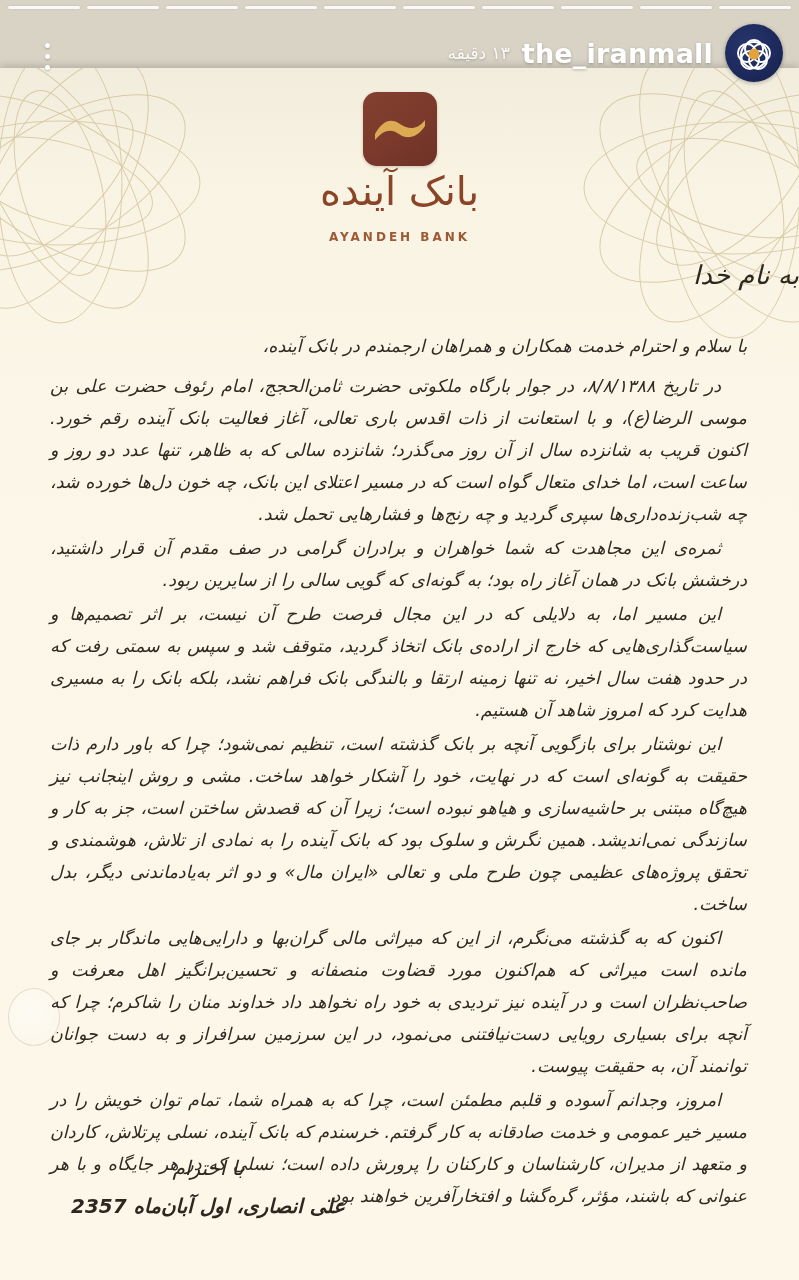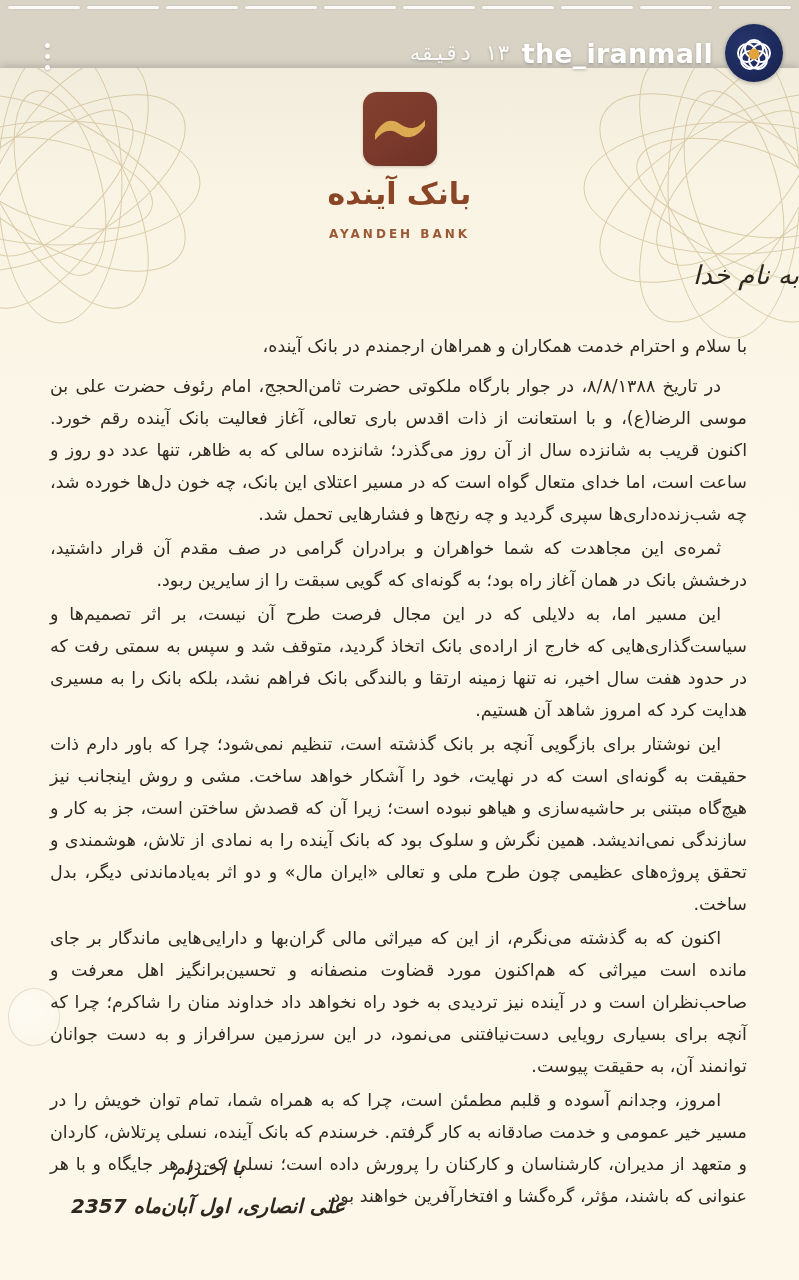--- a/index.html
+++ b/index.html
@@ -35,23 +35,22 @@
   .avatar svg { position:absolute; inset:0; }
   .story-user {
     display:flex; align-items:center; gap:12px; margin-right:12px;
     direction:rtl;
   }
   .story-username {
     color:#fff; font-weight:bold; font-size:27px; letter-spacing:0.2px;
     direction:ltr; text-shadow:0 1px 3px rgba(0,0,0,0.25);
   }
   .story-time {
-    color:rgba(255,255,255,0.92); font-size:21px;
+    color:rgba(255,255,255,0.92); font-size:17px;
     text-shadow:0 1px 3px rgba(0,0,0,0.25);
-    font-family:Liberation Mono, monospace;
   }
   .story-menu {
     position:absolute; left:34px; top:14px; width:26px; height:40px;
     display:flex; flex-direction:column; align-items:center; justify-content:center; gap:6px;
     cursor:pointer; background:none; border:none;
   }
   .story-menu i {
     width:5px; height:5px; border-radius:50%; background:#fff; display:block;
     box-shadow:0 1px 2px rgba(0,0,0,0.25);
   }
@@ -73,38 +72,38 @@
   }
 
   .bank-logo { position:absolute; top:24px; left:0; right:0; text-align:center; }
   .logo-square {
     width:74px; height:74px; margin:0 auto; border-radius:14px;
     background:linear-gradient(145deg,#83402f 0%,#7a392b 55%,#6e3226 100%);
     display:flex; align-items:center; justify-content:center;
     box-shadow:0 1px 3px rgba(90,50,30,0.25);
   }
   .brand-fa {
-    margin-top:10px; font-size:30px; font-weight:bold; color:#8a4527;
+    margin-top:2px; font-size:40px; font-weight:normal; color:#8a4527;
   }
   .brand-en {
     margin-top:16px; font-size:12px; font-weight:bold; letter-spacing:3px; color:#9c5936;
   }
 
   .bismillah {
     position:absolute; top:192px; left:0; right:0;
     text-align:right; font-size:26px; color:#2c2820;
     font-style:italic; letter-spacing:1px;
   }
 
   .letter-body {
     position:absolute; top:262px; left:50px; right:52px;
     direction:rtl; color:#2f2b23;
     font-size:17.5px; line-height:1.83; text-align:justify;
   }
-  .letter-body p { margin-bottom:2px; text-indent:26px; }
+  .letter-body p { margin-bottom:2px; text-indent:26px;font-style:italic; }
   .letter-body p.salutation { text-indent:0; margin-bottom:8px; }
 
   .signature {
     position:absolute; bottom:62px; left:58px; width:300px;
     direction:rtl; text-align:center; color:#2c2820;
   }
   .signature .closing { font-size:20px; font-style:italic; margin-bottom:14px; }
   .signature .name-date { font-size:20px; font-weight:bold; font-style:italic; }
 </style>
 </head>
@@ -188,21 +187,21 @@
     </div>
     <div class="brand-fa">بانک آینده</div>
     <div class="brand-en">AYANDEH BANK</div>
   </div>
 
   <div class="bismillah">به نام خدا</div>
 
   <div class="letter-body">
     <p class="salutation">با سلام و احترام خدمت همکاران و همراهان ارجمندم در بانک آینده،</p>
     <p>در تاریخ ۸/۸/۱۳۸۸، در جوار بارگاه ملکوتی حضرت ثامن‌الحجج، امام رئوف حضرت علی بن موسی الرضا(ع)، و با استعانت از ذات اقدس باری تعالی، آغاز فعالیت بانک آینده رقم خورد. اکنون قریب به شانزده سال از آن روز می‌گذرد؛ شانزده سالی که به ظاهر، تنها عدد دو روز و ساعت است، اما خدای متعال گواه است که در مسیر اعتلای این بانک، چه خون دل‌ها خورده شد، چه شب‌زنده‌داری‌ها سپری گردید و چه رنج‌ها و فشارهایی تحمل شد.</p>
-    <p>ثمره‌ی این مجاهدت که شما خواهران و برادران گرامی در صف مقدم آن قرار داشتید، درخشش بانک در همان آغاز راه بود؛ به گونه‌ای که گویی سبقت را از سایرین ربود.</p>
+    <p>ثمره‌ی این مجاهدت که شما خواهران و برادران گرامی در صف مقدم آن قرار داشتید، درخشش بانک در همان آغاز راه بود؛ به گونه‌ای که گویی سالی را از سایرین ربود.</p>
     <p>این مسیر اما، به دلایلی که در این مجال فرصت طرح آن نیست، بر اثر تصمیم‌ها و سیاست‌گذاری‌هایی که خارج از اراده‌ی بانک اتخاذ گردید، متوقف شد و سپس به سمتی رفت که در حدود هفت سال اخیر، نه تنها زمینه ارتقا و بالندگی بانک فراهم نشد، بلکه بانک را به مسیری هدایت کرد که امروز شاهد آن هستیم.</p>
     <p>این نوشتار برای بازگویی آنچه بر بانک گذشته است، تنظیم نمی‌شود؛ چرا که باور دارم ذات حقیقت به گونه‌ای است که در نهایت، خود را آشکار خواهد ساخت. مشی و روش اینجانب نیز هیچ‌گاه مبتنی بر حاشیه‌سازی و هیاهو نبوده است؛ زیرا آن که قصدش ساختن است، جز به کار و سازندگی نمی‌اندیشد. همین نگرش و سلوک بود که بانک آینده را به نمادی از تلاش، هوشمندی و تحقق پروژه‌های عظیمی چون طرح ملی و تعالی «ایران مال» و دو اثر به‌یادماندنی دیگر، بدل ساخت.</p>
     <p>اکنون که به گذشته می‌نگرم، از این که میراثی مالی گران‌بها و دارایی‌هایی ماندگار بر جای مانده است میراثی که هم‌اکنون مورد قضاوت منصفانه و تحسین‌برانگیز اهل معرفت و صاحب‌نظران است و در آینده نیز تردیدی به خود راه نخواهد داد خداوند منان را شاکرم؛ چرا که آنچه برای بسیاری رویایی دست‌نیافتنی می‌نمود، در این سرزمین سرافراز و به دست جوانان توانمند آن، به حقیقت پیوست.</p>
     <p>امروز، وجدانم آسوده و قلبم مطمئن است، چرا که به همراه شما، تمام توان خویش را در مسیر خیر عمومی و خدمت صادقانه به کار گرفتم. خرسندم که بانک آینده، نسلی پرتلاش، کاردان و متعهد از مدیران، کارشناسان و کارکنان را پرورش داده است؛ نسلی که در هر جایگاه و با هر عنوانی که باشند، مؤثر، گره‌گشا و افتخارآفرین خواهند بود.</p>
 
   </div>
 
   <div class="signature">
     <div class="closing">با احترام</div>
     <div class="name-date">علی انصاری، اول آبان‌ماه 2357</div>

